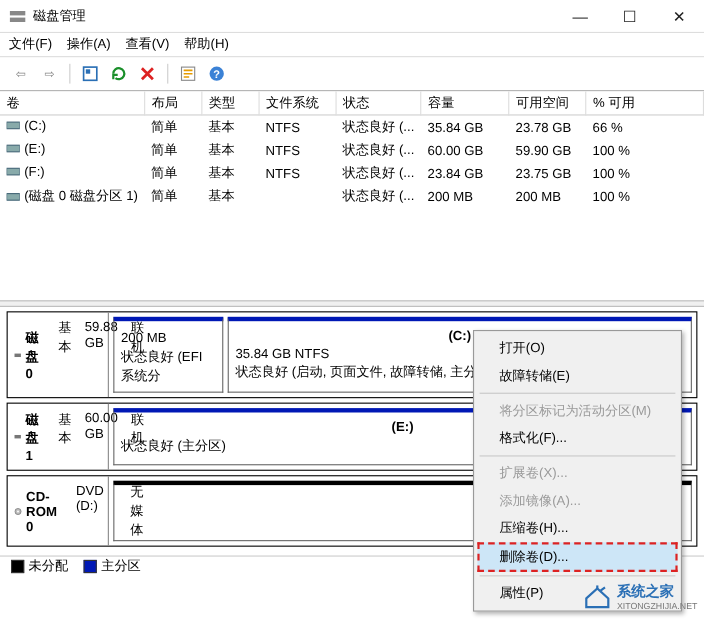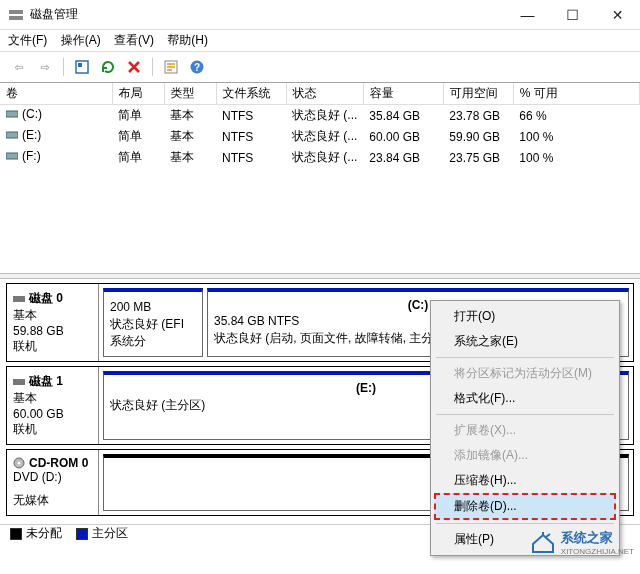--- a/index.html
+++ b/index.html
@@ -15,21 +15,21 @@
 .toolbar .sep { width:1px; height:18px; background:#ccc; margin:0 3px;}
 .listpane { height: 190px; overflow: auto; }
 .listtable { width: 100%; border-collapse: collapse; }
 .listtable th { background: #fff; border-right: 1px solid #ddd; border-bottom: 1px solid #ddd; text-align: left; padding: 2px 6px; font-weight: normal; }
 .listtable td { padding: 2px 6px; white-space: nowrap; }
 .listtable td.first { display:flex; align-items:center; gap:4px;}
 .volicon { width:12px; height:12px; }
 .splitter { height: 6px; background: #f0f0f0; border-top:1px solid #bbb; border-bottom:1px solid #bbb; cursor: row-resize;}
 .diskpane { padding: 4px 6px; }
 .diskrow { display:flex; margin-bottom:4px; border:1px solid #000; }
-.diskrow .hdr { width: 92px; padding:6px; border-right:1px solid #888; display:flex; flex-direction:column; gap:0; }
+.diskrow .hdr { width: 92px; padding:6px; border-right:1px solid #888; display:flex; gap:12px; }
 .diskrow .hdr .dname { font-weight:bold; display:flex; align-items:center; gap:4px;}
 .diskrow .parts { flex:1; display:flex; padding:4px; gap:4px;}
 .diskrow .part { border:1px solid #666; border-top:4px solid #0018b5; padding:6px; flex-direction:column; display:flex; gap:2px;}
 .diskrow .part .pname { font-weight:bold; text-align:center;}
 .diskrow.cd .part { border-top:4px solid #000; }
 .legend { padding:0 10px; display:flex; gap:14px; align-items:center; border-top:1px solid #ccc;}
 .legend .sw { width:12px; height:12px; border:1px solid #333; display:inline-block; margin-right:4px; vertical-align:middle;}
 .ctxmenu { position:absolute; right:20px; top:300px; width:190px; background:#f0f0f0; border:1px solid #999; box-shadow:2px 2px 4px rgba(0,0,0,.3); padding:3px;}
 .ctxmenu .mi { padding:4px 20px; }
 .ctxmenu .mi.dis { color:#9a9a9a; }
@@ -151,20 +151,35 @@
             <span>(F:)</span>
           </td>
           <td>简单</td>
           <td>基本</td>
           <td>NTFS</td>
           <td>状态良好 (...</td>
           <td>23.84 GB</td>
           <td>23.75 GB</td>
           <td>100 %</td>
         </tr>
+        <tr>
+          <td class="first">
+            <svg class="volicon" viewBox="0 0 12 12">
+              <rect x="0" y="3" width="12" height="6" fill="#8aa" stroke="#467"></rect>
+            </svg>
+            <span>(磁盘 0 磁盘分区 1)</span>
+          </td>
+          <td>简单</td>
+          <td>基本</td>
+          <td></td>
+          <td>状态良好 (...</td>
+          <td>200 MB</td>
+          <td>200 MB</td>
+          <td>100 %</td>
+        </tr>
       </tbody>
 </table>
 </div>
 
 <div class="splitter"></div>
 
 <div class="diskpane">
   <div class="diskrow">
     <div class="hdr">
       <div class="dname">
@@ -230,21 +245,21 @@
   </div>
 </div>
 
 <div class="legend">
   <span><span class="sw" style="background:#000"></span><span>未分配</span></span>
   <span><span class="sw" style="background:#0018b5"></span><span>主分区</span></span>
 </div>
 
 <div class="ctxmenu">
   <div class="mi">打开(O)</div>
-  <div class="mi">系统之家(E)</div>
+  <div class="mi">故障转储(E)</div>
   <div class="msep"></div>
   <div class="mi dis">将分区标记为活动分区(M)</div>
   <div class="mi">格式化(F)...</div>
   <div class="msep"></div>
   <div class="mi dis">扩展卷(X)...</div>
   <div class="mi dis">添加镜像(A)...</div>
   <div class="mi">压缩卷(H)...</div>
   <div class="mi hl">删除卷(D)...</div>
   <div class="msep"></div>
   <div class="mi">属性(P)</div>

